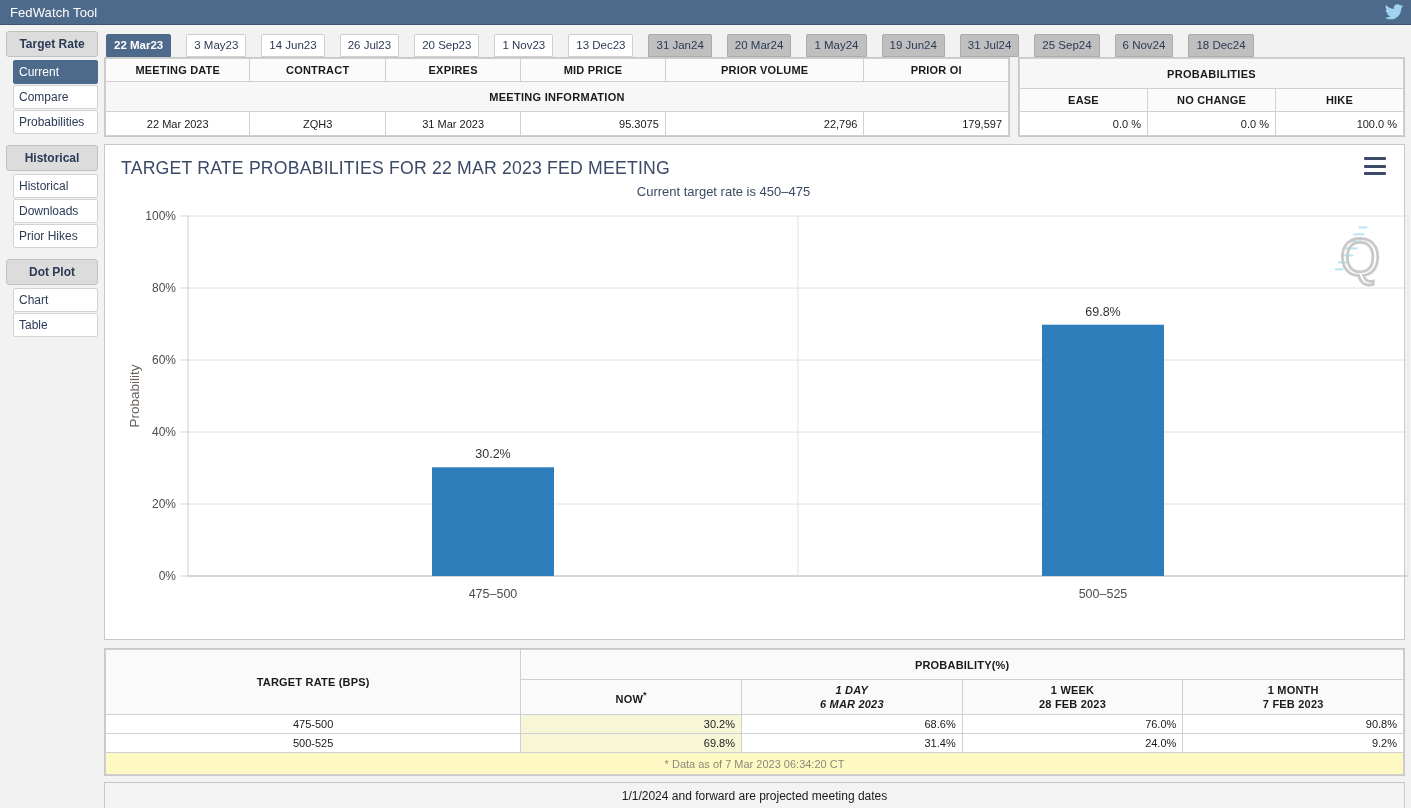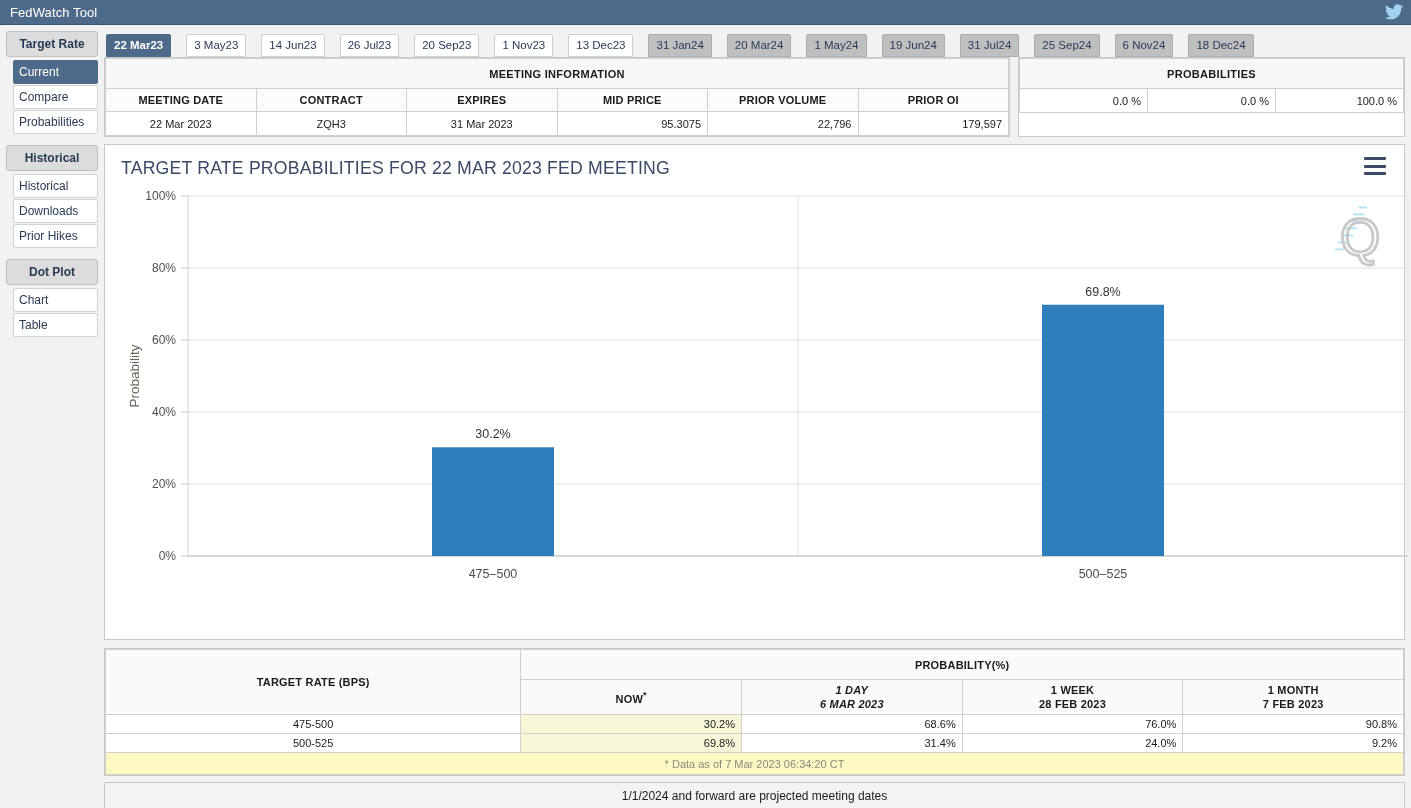--- a/index.html
+++ b/index.html
@@ -301,67 +301,73 @@
         <div class="tab projected">6 Nov24</div>
         <div class="tab projected">18 Dec24</div>
       </div>
 
     <div id="info-row">
 
       <div class="card" id="meeting-info-card">
         <table class="grid">
           <tbody>
               <tr>
-                <th class="banner" colspan="6">MEETING INFORMATION</th>
-              </tr>
-          <tr>
             <th class="colhead" style="width:16%">MEETING DATE</th>
             <th class="colhead" style="width:15%">CONTRACT</th>
             <th class="colhead" style="width:15%">EXPIRES</th>
             <th class="colhead" style="width:16%">MID PRICE</th>
             <th class="colhead" style="width:22%">PRIOR VOLUME</th>
             <th class="colhead" style="width:16%">PRIOR OI</th>
           </tr>
+          <tr>
+                <th class="banner" colspan="6">MEETING INFORMATION</th>
+              </tr>
           <tr>
             <td class="c">22 Mar 2023</td>
             <td class="c">ZQH3</td>
             <td class="c">31 Mar 2023</td>
             <td class="r">95.3075</td>
             <td class="r">22,796</td>
             <td class="r">179,597</td>
           </tr>
         </tbody>
           </table>
       </div>
 
       <div class="card" id="probabilities-card">
         <table class="grid">
           <tbody>
               <tr>
                 <th class="banner" colspan="3">PROBABILITIES</th>
               </tr>
           <tr>
+            <th class="colhead" style="width:28%">EASE</th>
+            <th class="colhead" style="width:40%">NO CHANGE</th>
+            <th class="colhead" style="width:32%">HIKE</th>
+          </tr>
+          <tr>
             <td class="r">0.0 %</td>
             <td class="r">0.0 %</td>
             <td class="r">100.0 %</td>
           </tr>
         </tbody>
           </table>
       </div>
     </div>
 
     <div class="card" id="chart-card">
 
       <div id="hamburger-btn">
         <span></span>
           <span></span>
           <span></span>
       </div>
 
       <div id="chart-title">TARGET RATE PROBABILITIES FOR 22 MAR 2023 FED MEETING</div>
+      <div id="chart-subtitle">Current target rate is 450–475</div>
 
       <div id="plot-wrap">
         <svg id="plot-svg" width="1380" height="420" viewBox="0 0 1380 420">
             <line x1="75" y1="375" x2="1295" y2="375" stroke="#e0e0e0" stroke-width="1"></line>
             <line x1="68" y1="375" x2="75" y2="375" stroke="#cfcfcf" stroke-width="1"></line>
             <text x="63" y="379" text-anchor="end" font-size="12" fill="#4d4d4d" font-family="'Liberation Sans',sans-serif">0%</text>
             <line x1="75" y1="303" x2="1295" y2="303" stroke="#e0e0e0" stroke-width="1"></line>
             <line x1="68" y1="303" x2="75" y2="303" stroke="#cfcfcf" stroke-width="1"></line>
             <text x="63" y="307" text-anchor="end" font-size="12" fill="#4d4d4d" font-family="'Liberation Sans',sans-serif">20%</text>
             <line x1="75" y1="231" x2="1295" y2="231" stroke="#e0e0e0" stroke-width="1"></line>

